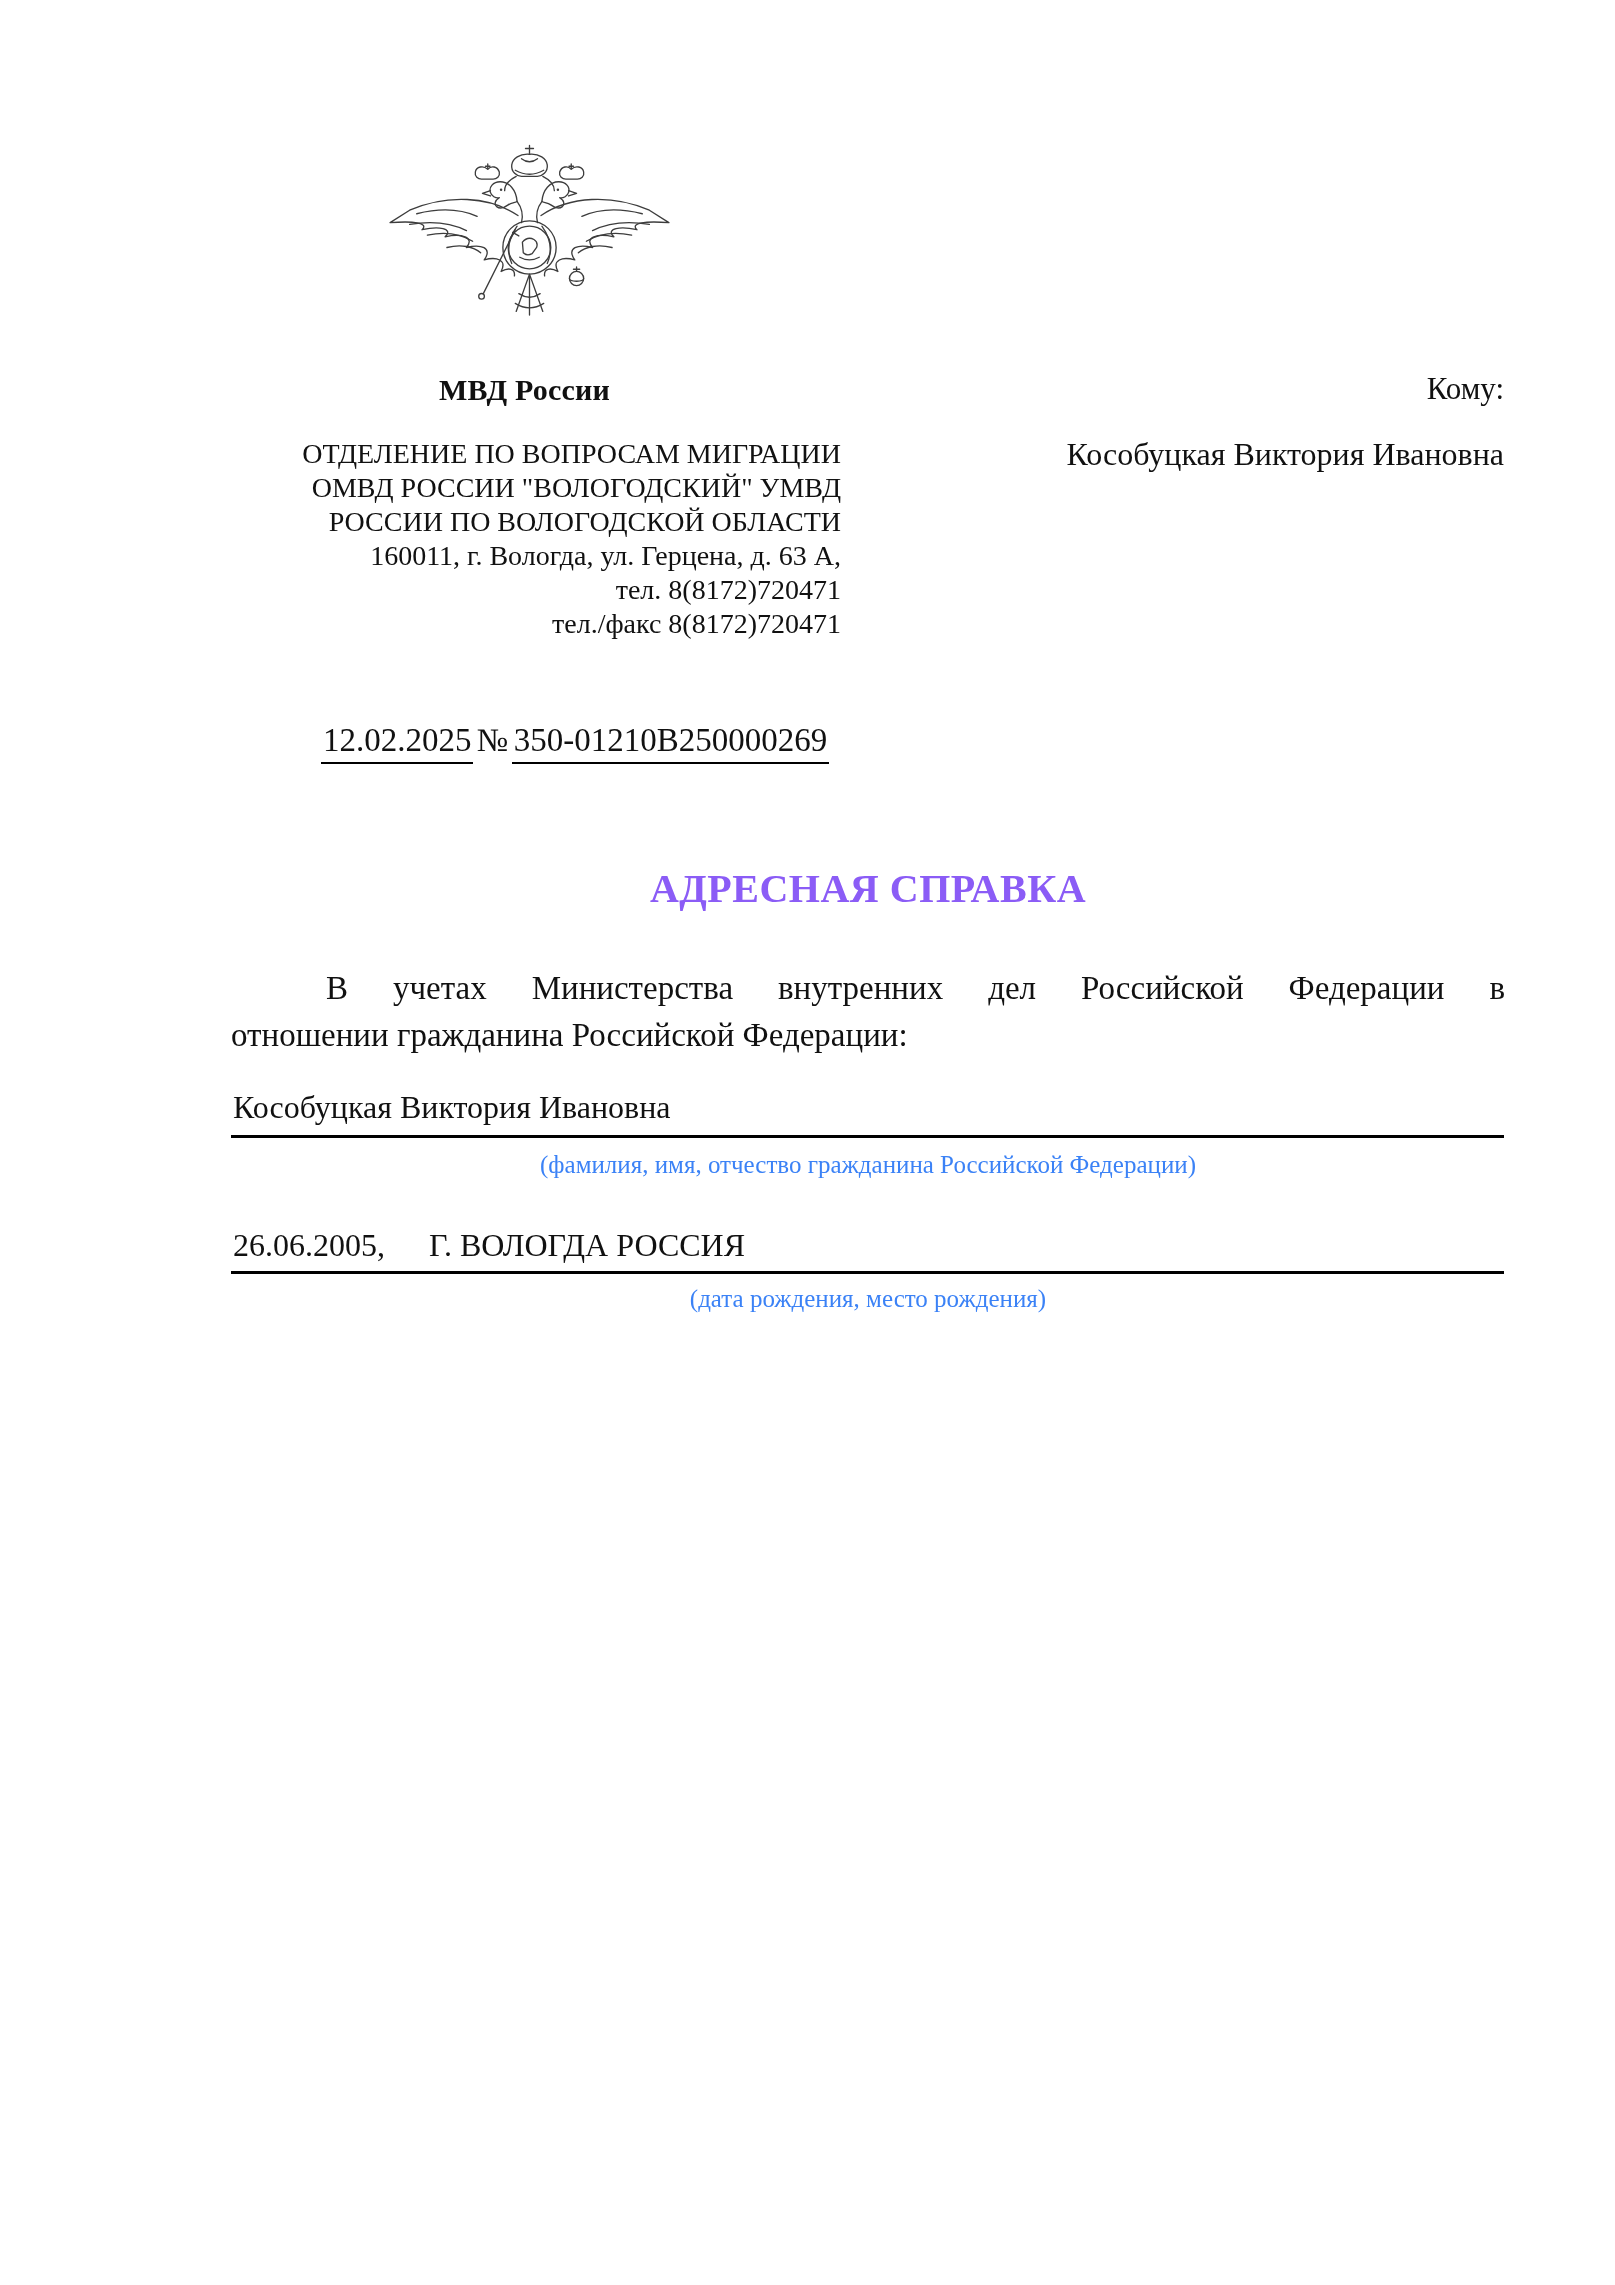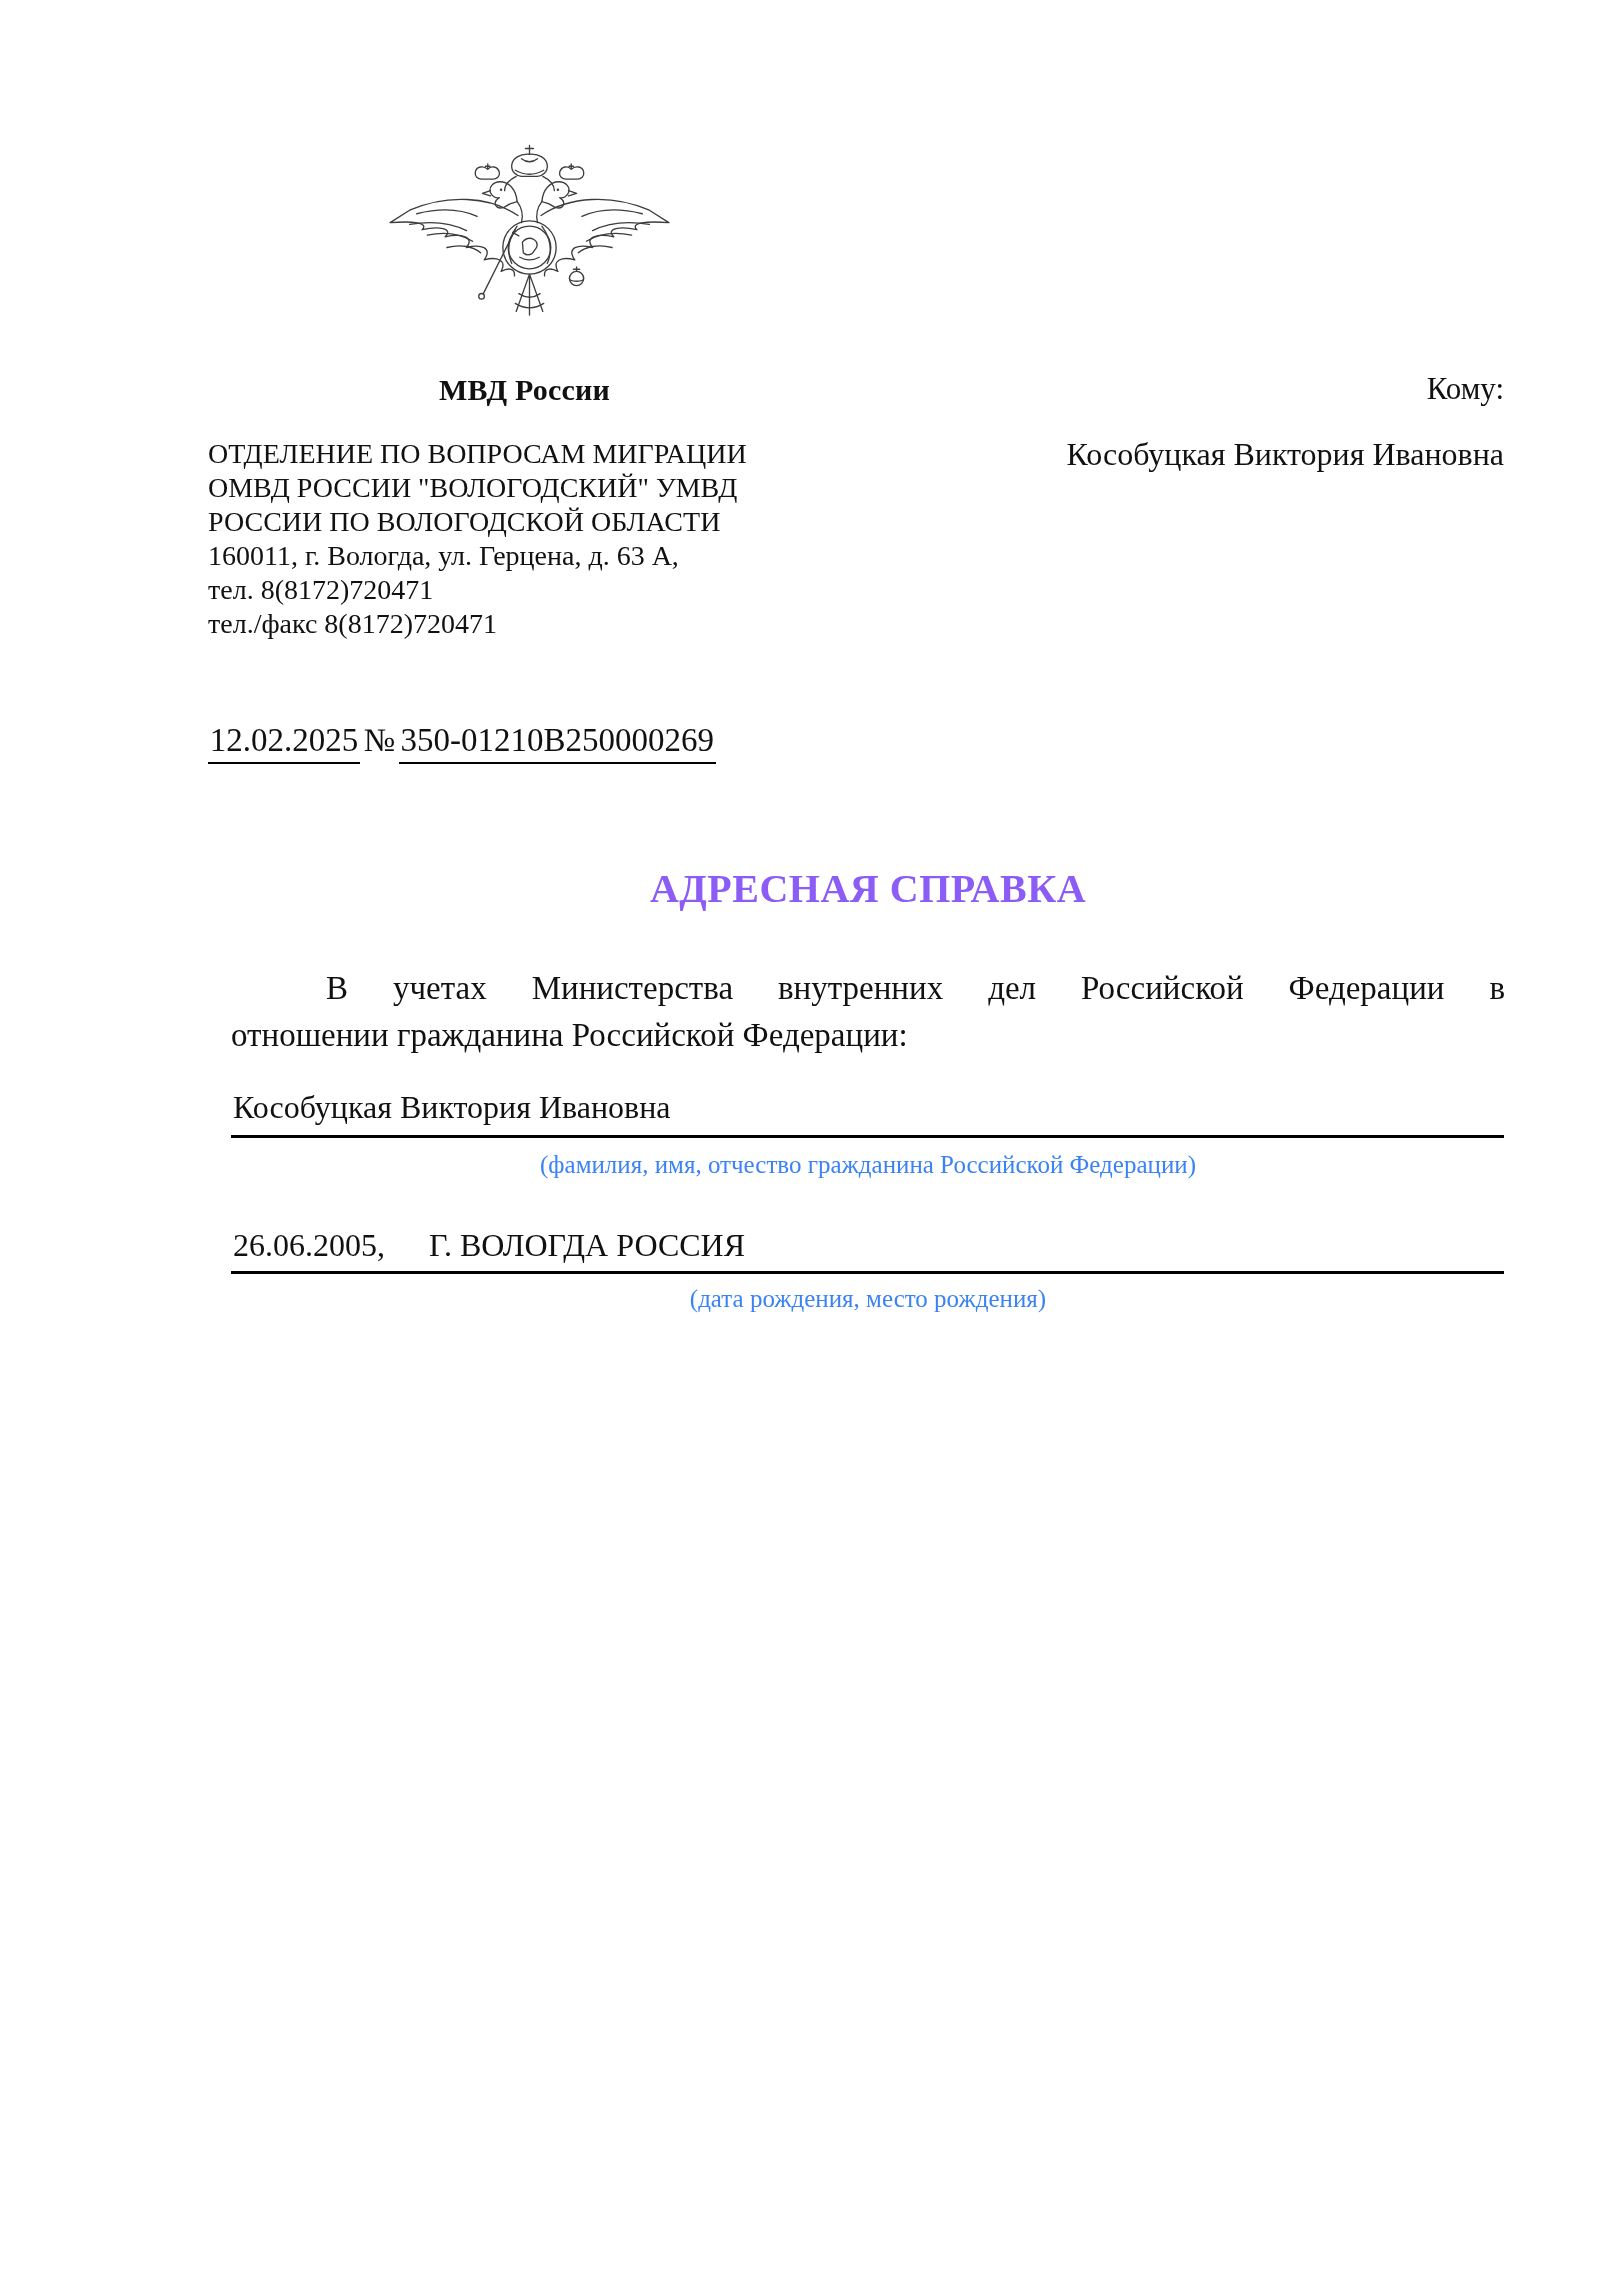--- a/index.html
+++ b/index.html
@@ -10,25 +10,25 @@
     color:#111111;
     position:relative;
     -webkit-font-smoothing:antialiased;
   }
   .page{position:absolute;inset:0;background:#ffffff;overflow:hidden;}
 
   .emblem{position:absolute;left:383px;top:141px;width:293px;height:181px;}
   .mvd-title{position:absolute;left:208px;top:373px;width:633px;
     text-align:center;font-weight:bold;font-size:30px;letter-spacing:0.2px;}
   .org-block{position:absolute;left:208px;top:437px;width:633px;
-    text-align:left;font-size:28px;line-height:34px;}
+    text-align:right;font-size:28px;line-height:34px;}
   .org-block div{white-space:nowrap;}
 
-  .date-line{position:absolute;left:208px;top:722px;width:633px;
-    text-align:left;font-size:33px;white-space:nowrap;}
+  .date-line{position:absolute;left:196px;top:722px;width:633px;
+    text-align:right;font-size:33px;white-space:nowrap;}
   .uline{display:inline-block;border-bottom:2.7px solid #000;padding:0 1.8px 2.7px 1.8px;}
   .num-sign{display:inline-block;padding:0 3.6px;}
 
   .recipient-label{position:absolute;left:864px;top:371px;width:640px;
     text-align:right;font-size:31px;}
   .recipient-name{position:absolute;left:864px;top:436px;width:640px;
     text-align:right;font-size:32px;}
 
   .doc-title{position:absolute;left:231px;top:865px;width:1274px;
     text-align:center;font-size:40px;font-weight:bold;letter-spacing:0.5px;color:#8b5cf6;}

